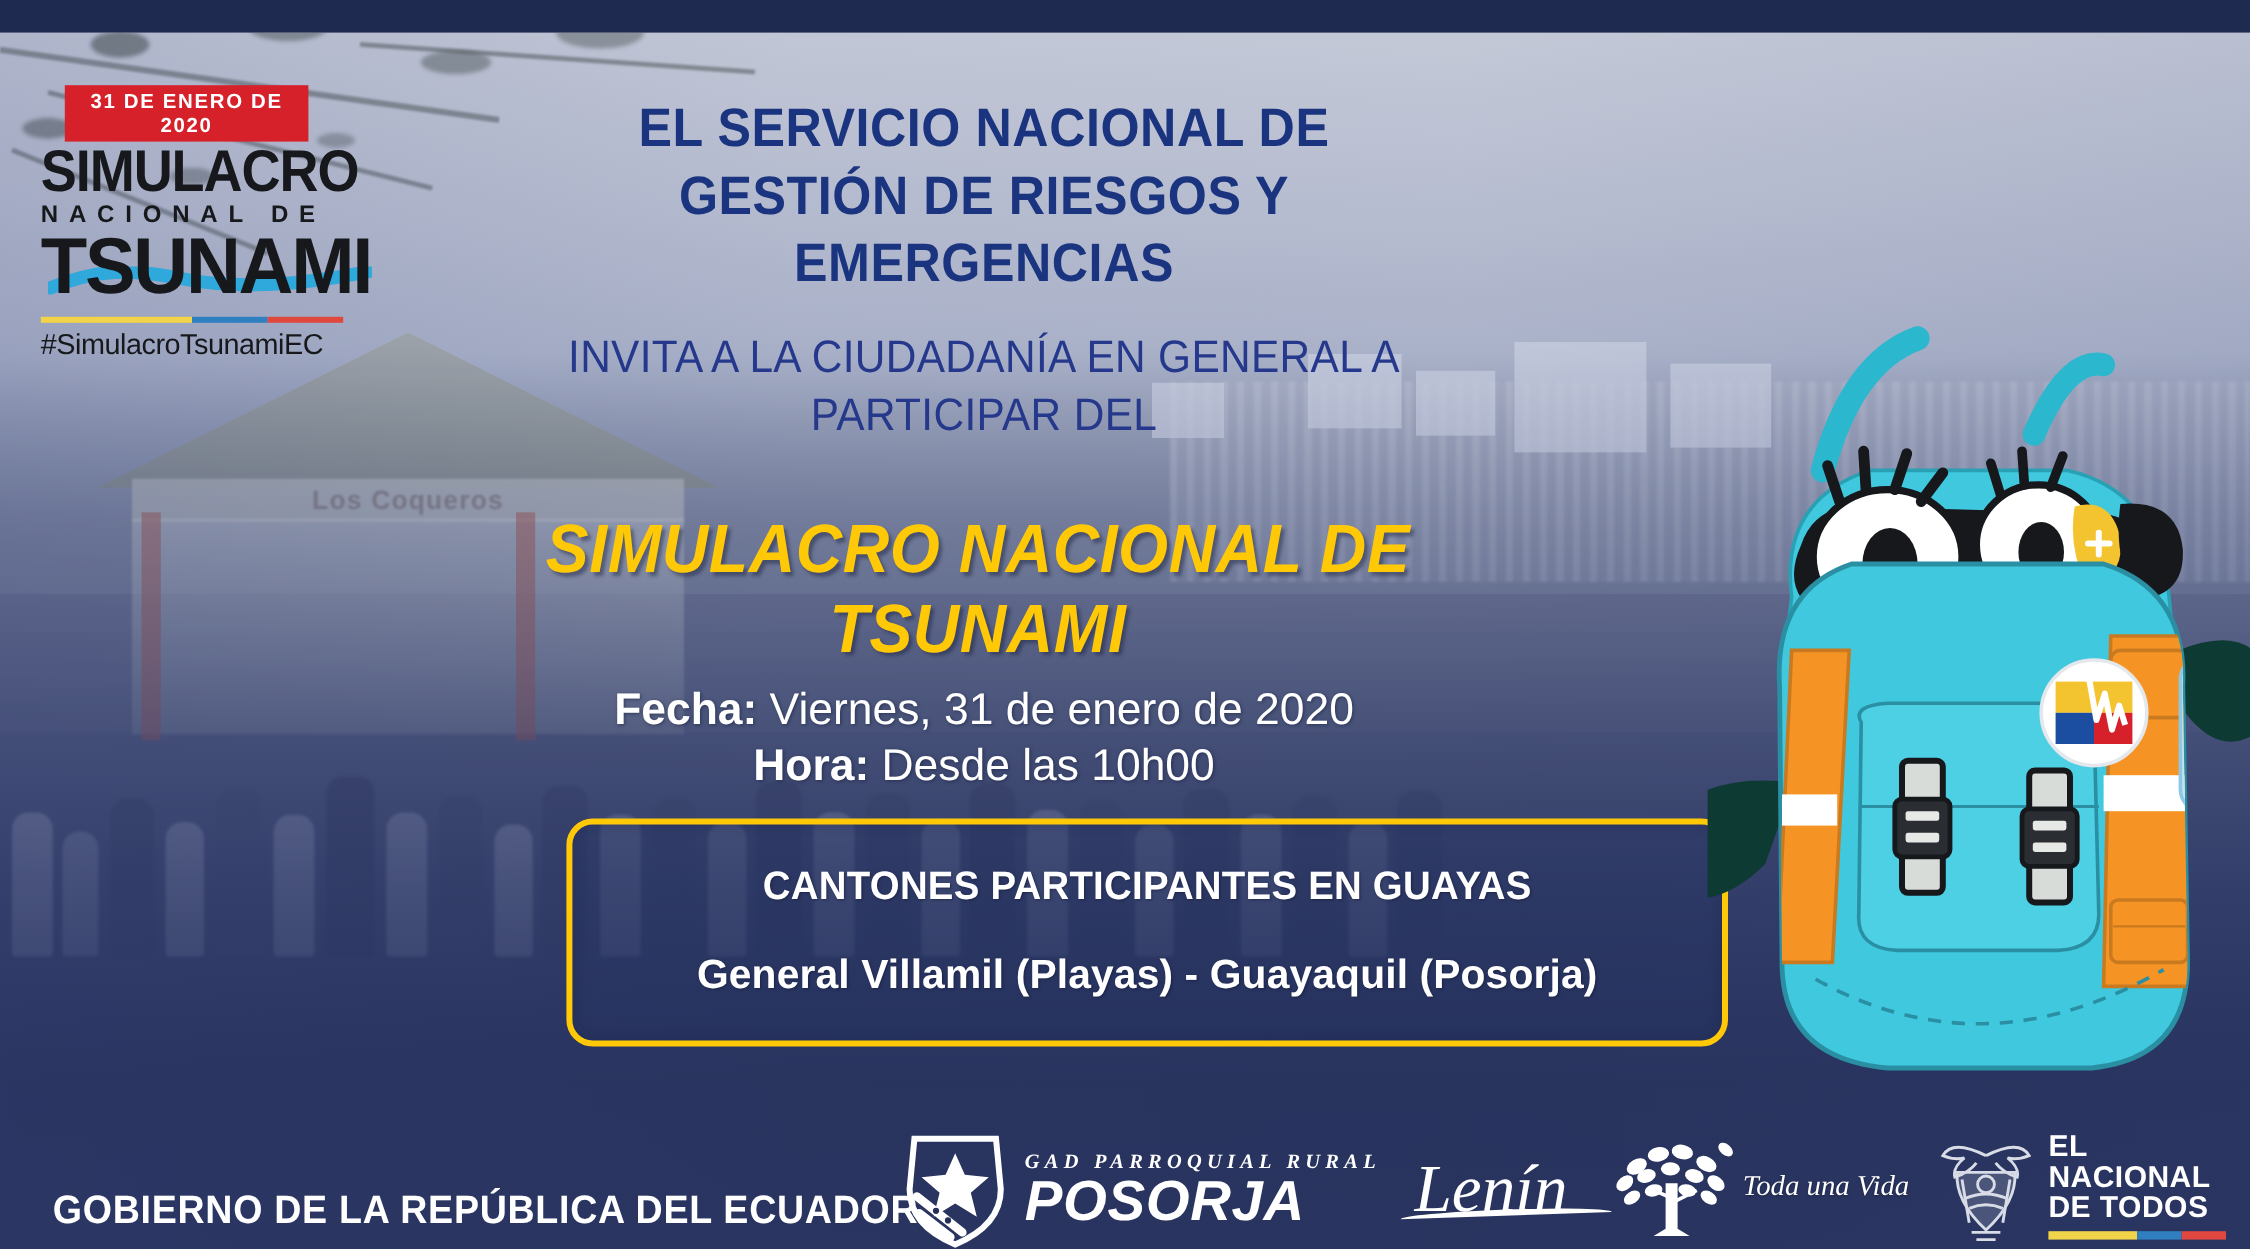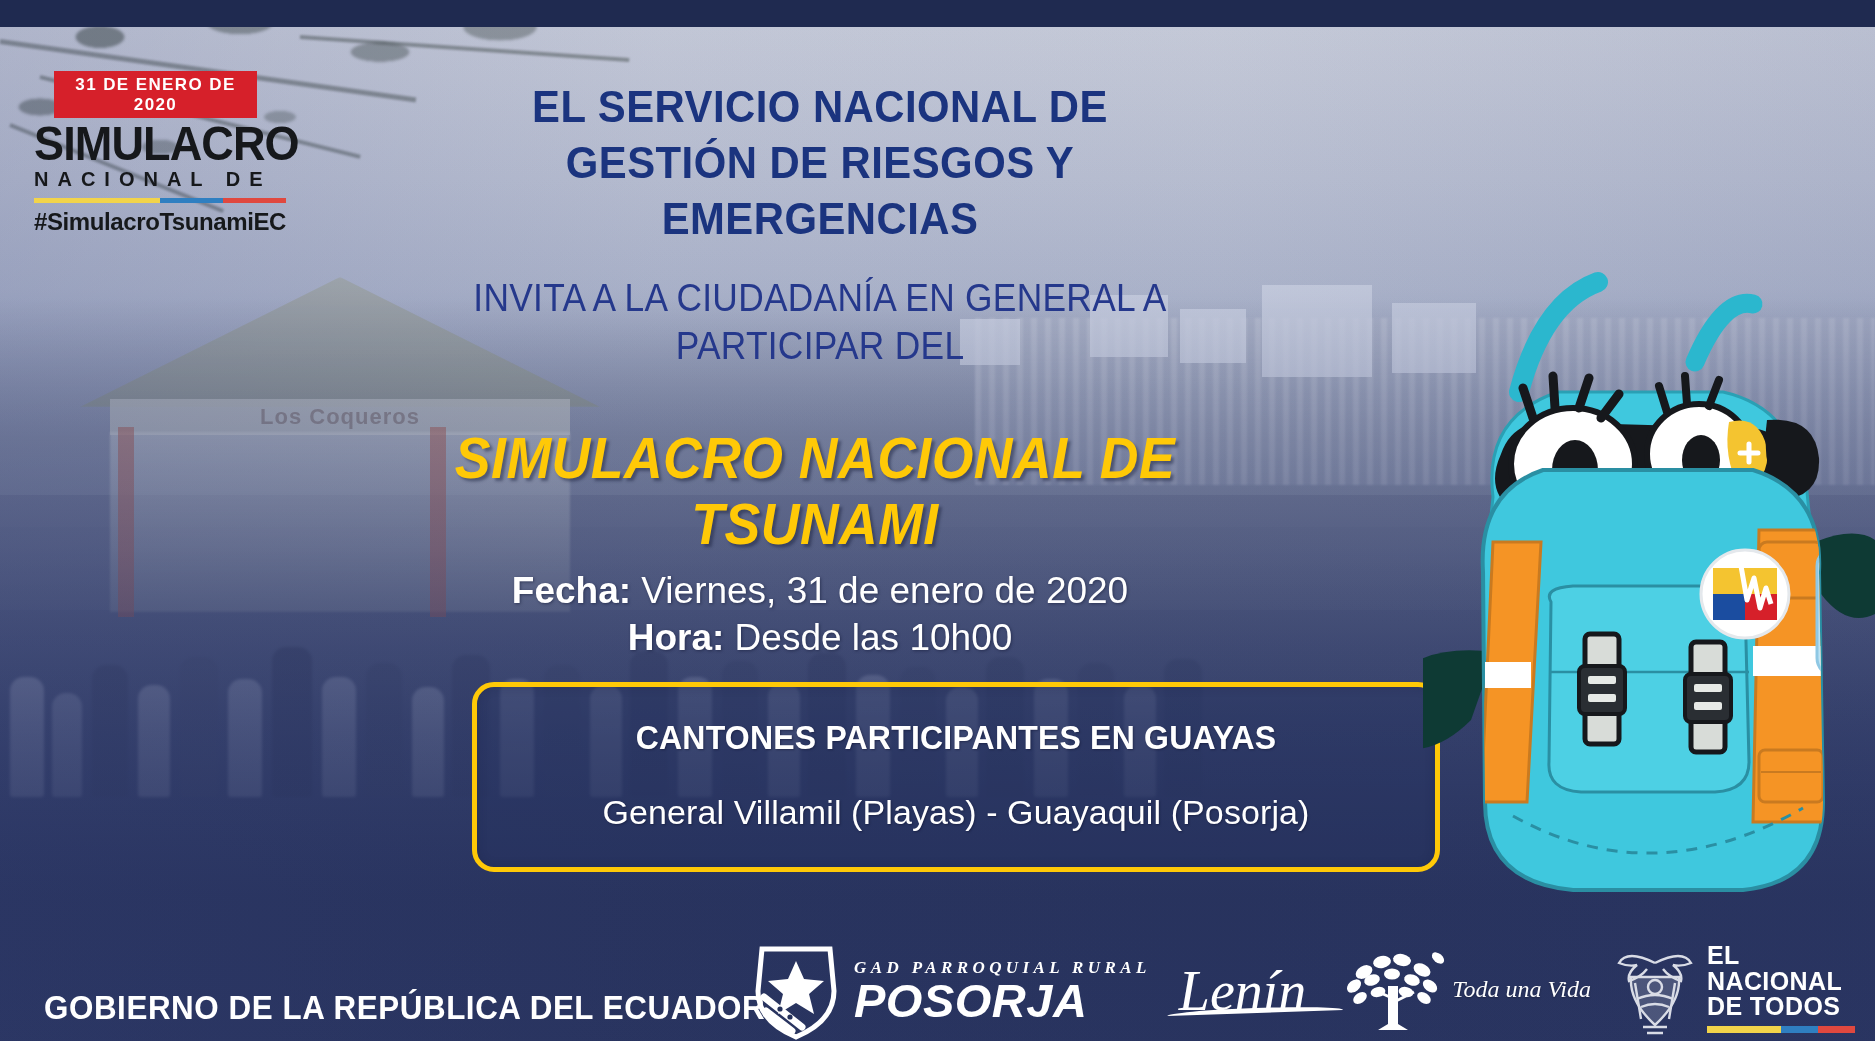--- a/index.html
+++ b/index.html
@@ -112,21 +112,21 @@
     font-size:66px; font-weight:bold; color:#16181b; letter-spacing:-2px;
     line-height:1; transform:scaleX(.96); transform-origin:left center;
     font-family:"Liberation Sans","DejaVu Sans",sans-serif; z-index:2;
   }
   .wave{
     position:absolute; left:6px; top:30px; width:270px; height:24px; z-index:1;
   }
   .logo-tri{ display:flex; width:252px; height:5px; margin-top:6px; }
   .logo-tri i{ display:block; height:100%; }
   .logo-hash{
-    font-size:24px; font-weight:bold; color:#16181b; letter-spacing:-.4px; margin-top:5px;
+    font-size:24px; font-weight:normal; color:#16181b; letter-spacing:-.4px; margin-top:5px;
     font-family:"Liberation Sans",sans-serif;
   }
 
   
   .headline{
     position:absolute; left:410px; top:52px; width:820px; text-align:center;
     color:#1b347f; font-weight:bold; font-size:45px; line-height:1.24;
     letter-spacing:.5px; transform:scaleX(.93); transform-origin:center top;
     font-family:"Liberation Sans","DejaVu Sans",sans-serif;
   }
@@ -158,21 +158,21 @@
     background:rgba(34,47,94,.30);
     box-shadow:0 0 10px rgba(20,28,60,.25) inset;
   }
   .ybox-title{
     text-align:center; color:#fff; font-weight:bold; font-size:33px;
     margin-top:32px; letter-spacing:.2px; transform:scaleX(.97);
     text-shadow:1px 1px 2px rgba(15,20,50,.5);
     font-family:"Liberation Sans","DejaVu Sans",sans-serif;
   }
   .ybox-body{
-    text-align:center; color:#fff; font-weight:normal; font-size:34px;
+    text-align:center; color:#fff; font-weight:bold; font-size:34px;
     margin-top:36px; letter-spacing:.1px;
     text-shadow:1px 1px 2px rgba(15,20,50,.5);
     font-family:"Liberation Sans","DejaVu Sans",sans-serif;
   }
 
   
   .gob{
     position:absolute; left:44px; top:962px;
     color:#fff; font-weight:bold; font-size:33px; letter-spacing:.6px;
     transform:scaleX(.95); transform-origin:left center;
@@ -269,20 +269,26 @@
     <div class="branch" style="left:10px;top:96px;width:230px;height:4px;transform:rotate(22deg);"></div>
 
     <div class="wash"></div>
     <div class="wash2"></div>
   </div>
 
   <div class="logo">
     <div class="logo-date">31 DE ENERO DE 2020</div>
     <div class="logo-l1">SIMULACRO</div>
     <div class="logo-l2">NACIONAL DE</div>
+    <div class="logo-l3-wrap">
+      <svg class="wave" viewBox="0 0 270 24">
+        <path d="M2 18 C 40 2, 70 2, 110 10 C 150 18, 200 18, 268 4" stroke="#2FA8DC" stroke-width="11" fill="none" stroke-linecap="round"></path>
+      </svg>
+      <div class="logo-l3">TSUNAMI</div>
+    </div>
     <div class="logo-tri">
       <i style="flex:2;background:#f2d44a;"></i>
       <i style="flex:1;background:#2f7fc1;"></i>
       <i style="flex:1;background:#e0483f;"></i>
     </div>
     <div class="logo-hash">#SimulacroTsunamiEC</div>
   </div>
 
   <div class="headline">
     <div>EL SERVICIO NACIONAL DE</div>

